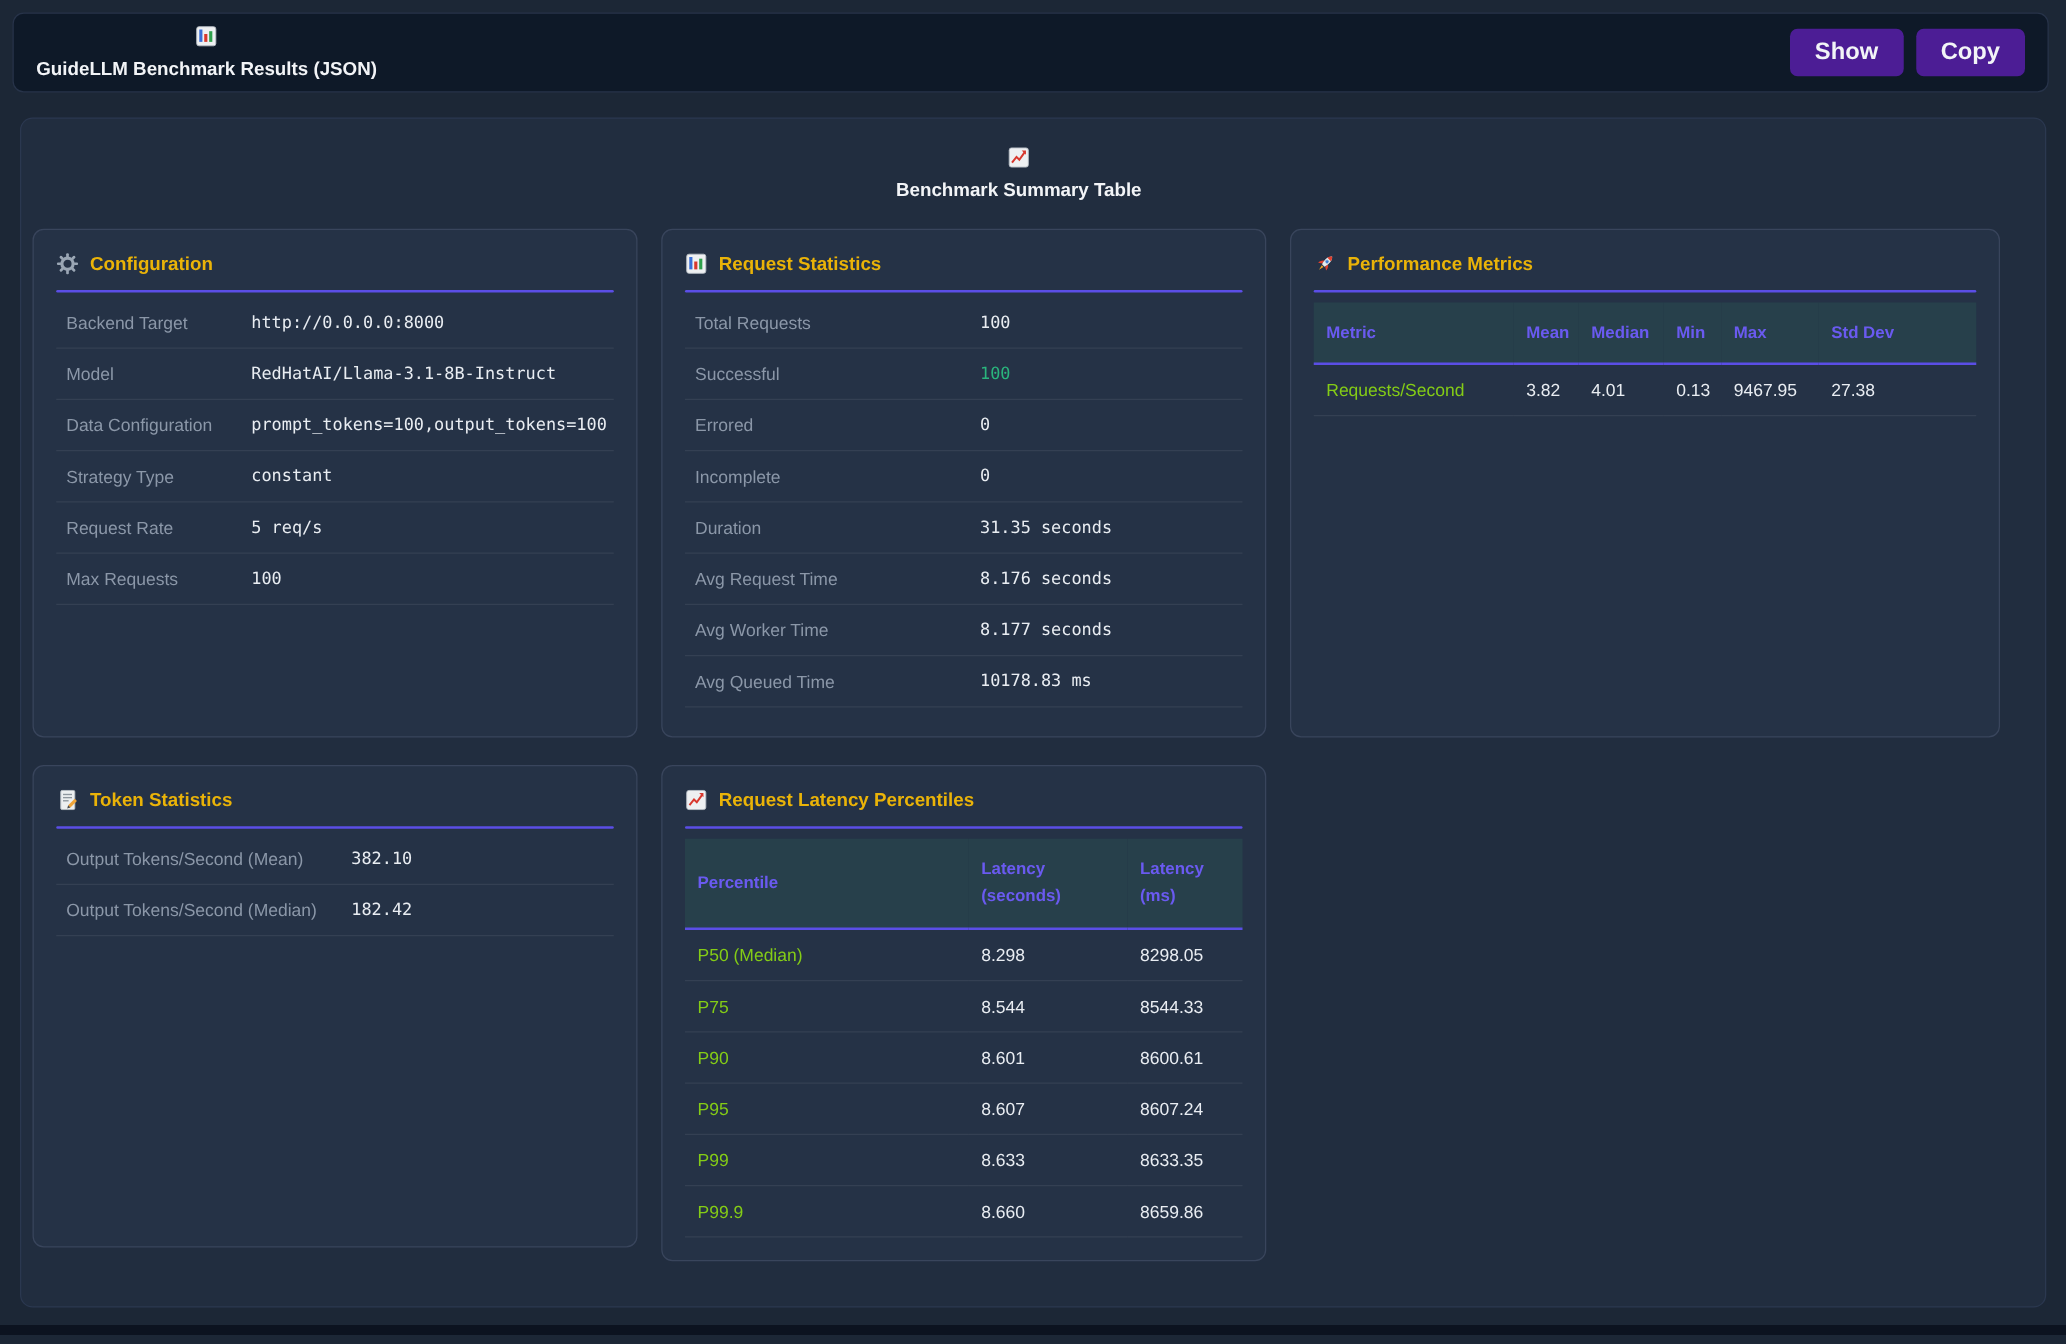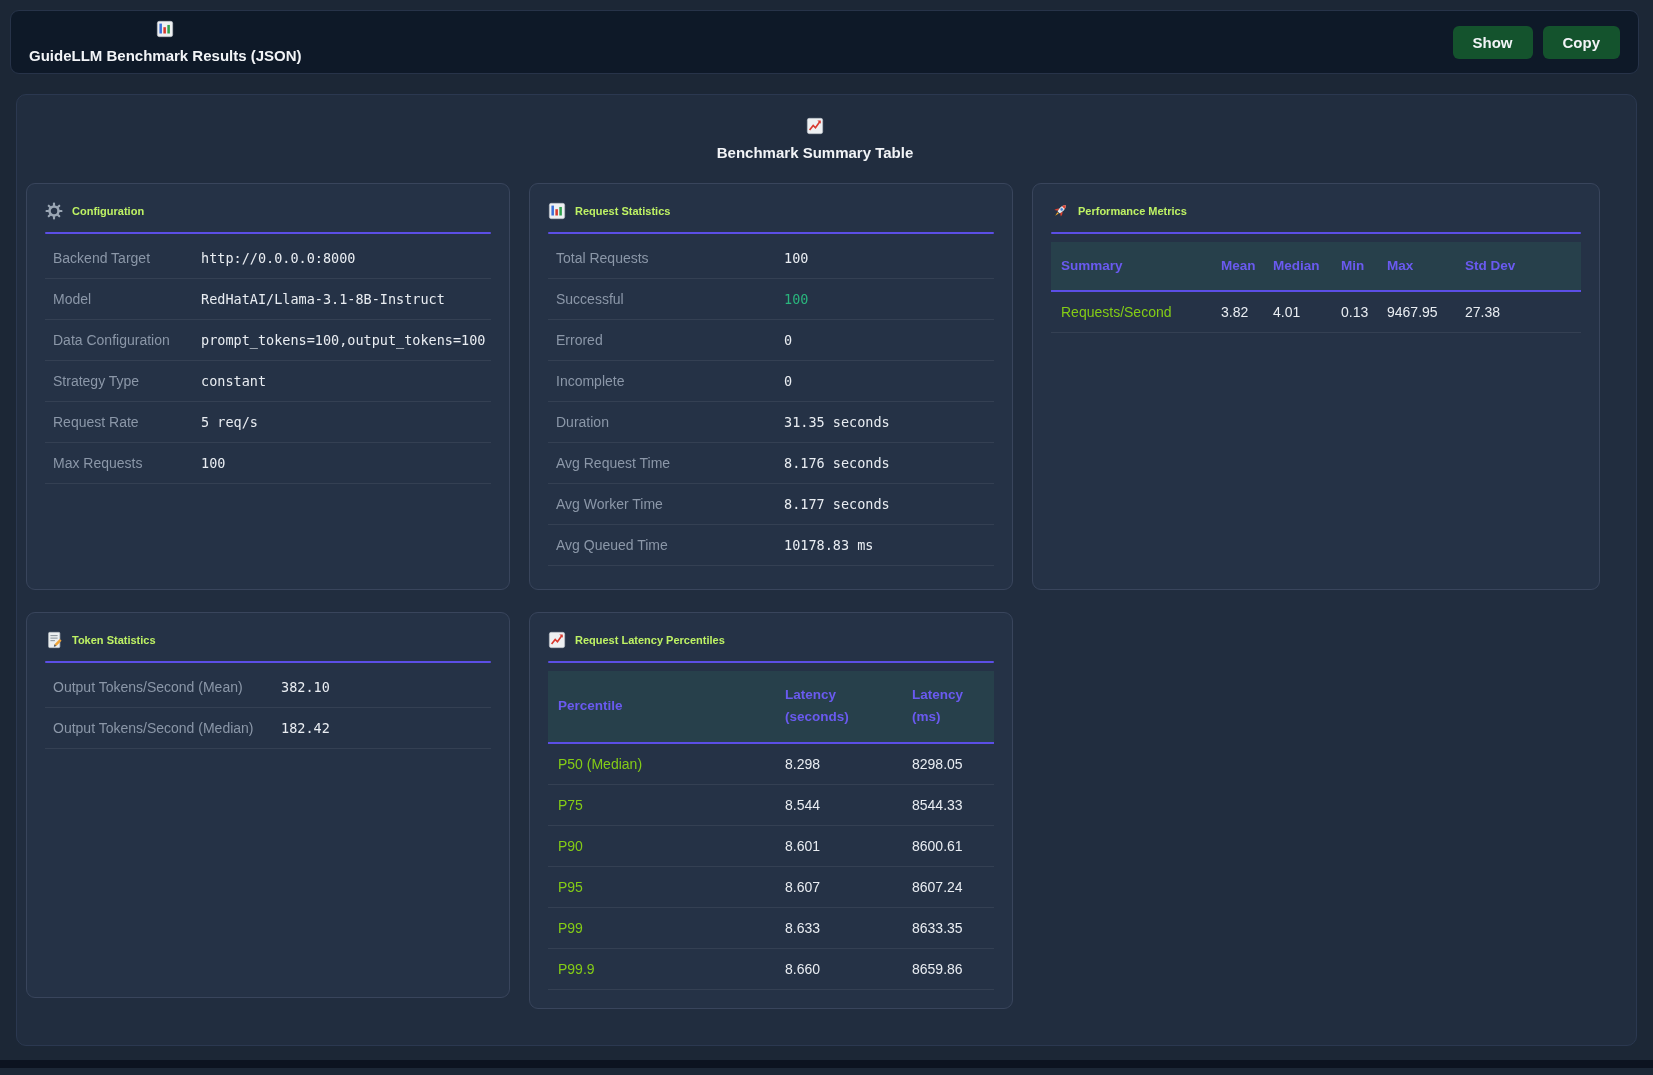--- a/index.html
+++ b/index.html
@@ -27,24 +27,24 @@
     background:#0e1928;
     border:1px solid #273349;
     border-radius:9px;
     display:flex; align-items:center;
     padding:0 18px;
   }
   .header-left{ display:flex; align-items:center; gap:9px;flex-direction:column; }
   .header-title{ font-size:15px; font-weight:bold; color:#f2f4f7; }
   .header-buttons{ margin-left:auto; display:flex; gap:10px; }
   .btn{
-    background:#14532d; color:#f2f4f7;
+    background:#4c1d95; color:#f2f4f7;
     border:none; border-radius:6px;
     font-family:"Liberation Sans", sans-serif;
-    font-size:15px; font-weight:bold;
+    font-size:19px; font-weight:bold;
     padding:8px 20px; cursor:pointer;
   }
 
   
   .main-panel{
     margin:20px 16px 0;
     background:#212d3f;
     border:1px solid #2b3850;
     border-radius:10px;
     padding:16px 36px 60px 9px;
@@ -65,21 +65,21 @@
   }
   .card{
     background:var(--card-bg);
     border:1px solid var(--card-border);
     border-radius:9px;
     padding:18px;
   }
   .card.h1{ min-height:407px; }
   .card.h2{ min-height:386px; }
   .card-head{ display:flex; align-items:center; gap:9px; }
-  .card-title{ font-size:11px; font-weight:bold; color:#bef264; }
+  .card-title{ font-size:15px; font-weight:bold; color:#eab308; }
   .card-underline{ height:2px; background:var(--accent); margin:12px 0 4px; border-radius:1px; }
 
   
   .kv-row{ display:flex; align-items:flex-end; padding:12px 8px; border-bottom:1px solid var(--sep); }
   .kv-label{ flex:0 0 148px; font-size:14px; color:var(--label); }
   .labels-wide .kv-label{ flex-basis:228px; }
   .kv-value{
     font-family:"DejaVu Sans Mono", monospace;
     font-size:13.5px; color:var(--value);
     white-space:nowrap;
@@ -262,21 +262,21 @@
               <circle cx="10" cy="7.4" r="1.7" fill="#3f7fd6" stroke="#c9d2da" stroke-width="0.7"></circle>
             </g>
           </svg>
         </span>
         <span class="card-title">Performance Metrics</span>
       </div>
       <div class="card-underline"></div>
       <table class="perf-table">
           <thead>
             <tr>
-              <th>Summary</th>
+              <th>Metric</th>
               <th>Mean</th>
               <th>Median</th>
               <th>Min</th>
               <th>Max</th>
               <th>Std Dev</th>
             </tr>
           </thead>
           <tbody>
             <tr>
               <td class="row-label">Requests/Second</td>

